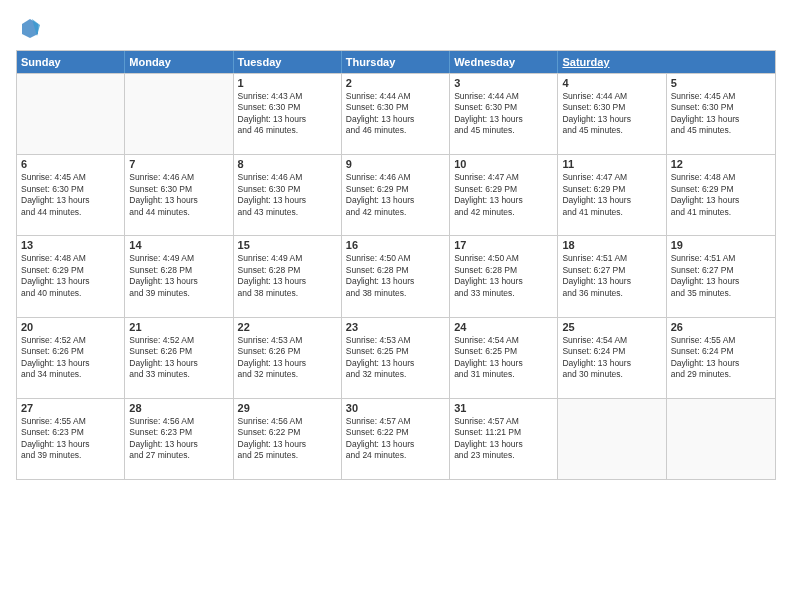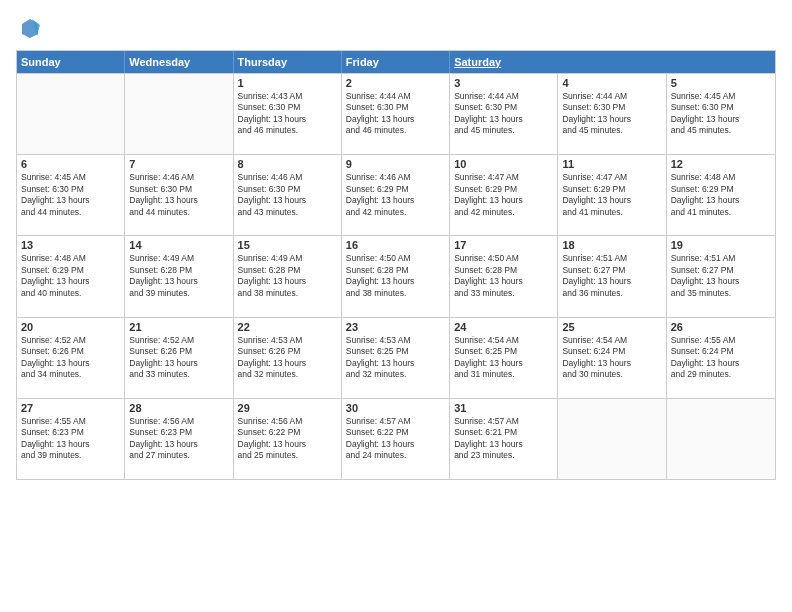--- a/index.html
+++ b/index.html
@@ -123,23 +123,24 @@
     </div>
     <div class="title-block">
       <div class="month-title"></div>
       <div class="location"></div>
     </div>
   </div>
 
   <div class="calendar">
     <div class="cal-header">
     <div class="cal-header-cell">Sunday</div>
+        <div class="cal-header-cell">Monday</div>
+        <div class="cal-header-cell">Tuesday</div>
+        <div class="cal-header-cell">Thursday</div>
         <div class="cal-header-cell">Wednesday</div>
-        <div class="cal-header-cell">Thursday</div>
-        <div class="cal-header-cell">Friday</div>
         <div class="cal-header-cell">Saturday</div>
       </div>
     <div class="cal-body">
     <div class="cal-row">
           <div class="cal-cell empty"></div>
           <div class="cal-cell empty"></div>
           <div class="cal-cell">
             <div class="day-num">1</div>
             <div class="cell-line">Sunrise: 4:43 AM</div>
             <div class="cell-line">Sunset: 6:30 PM</div>
@@ -353,21 +354,21 @@
           <div class="cal-cell">
             <div class="day-num">30</div>
             <div class="cell-line">Sunrise: 4:57 AM</div>
             <div class="cell-line">Sunset: 6:22 PM</div>
             <div class="cell-line">Daylight: 13 hours</div>
             <div class="cell-line">and 24 minutes.</div>
           </div>
           <div class="cal-cell">
             <div class="day-num">31</div>
             <div class="cell-line">Sunrise: 4:57 AM</div>
-            <div class="cell-line">Sunset: 6:21 PM</div>
+            <div class="cell-line">Sunset: 11:21 PM</div>
             <div class="cell-line">Daylight: 13 hours</div>
             <div class="cell-line">and 23 minutes.</div>
           </div>
           <div class="cal-cell empty"></div>
           <div class="cal-cell empty"></div>
         </div>
       </div>
   </div>
 </div>
 

